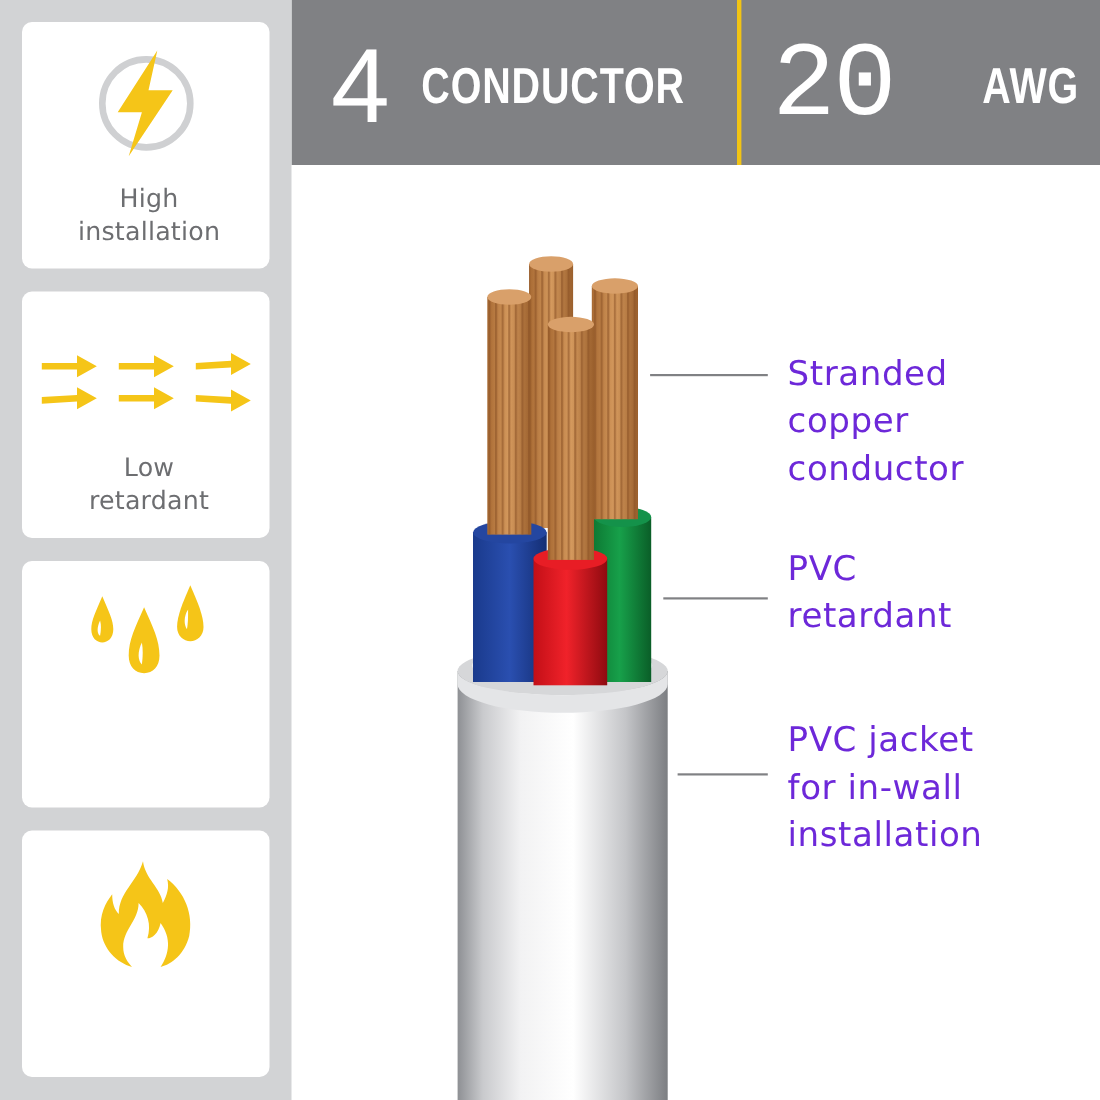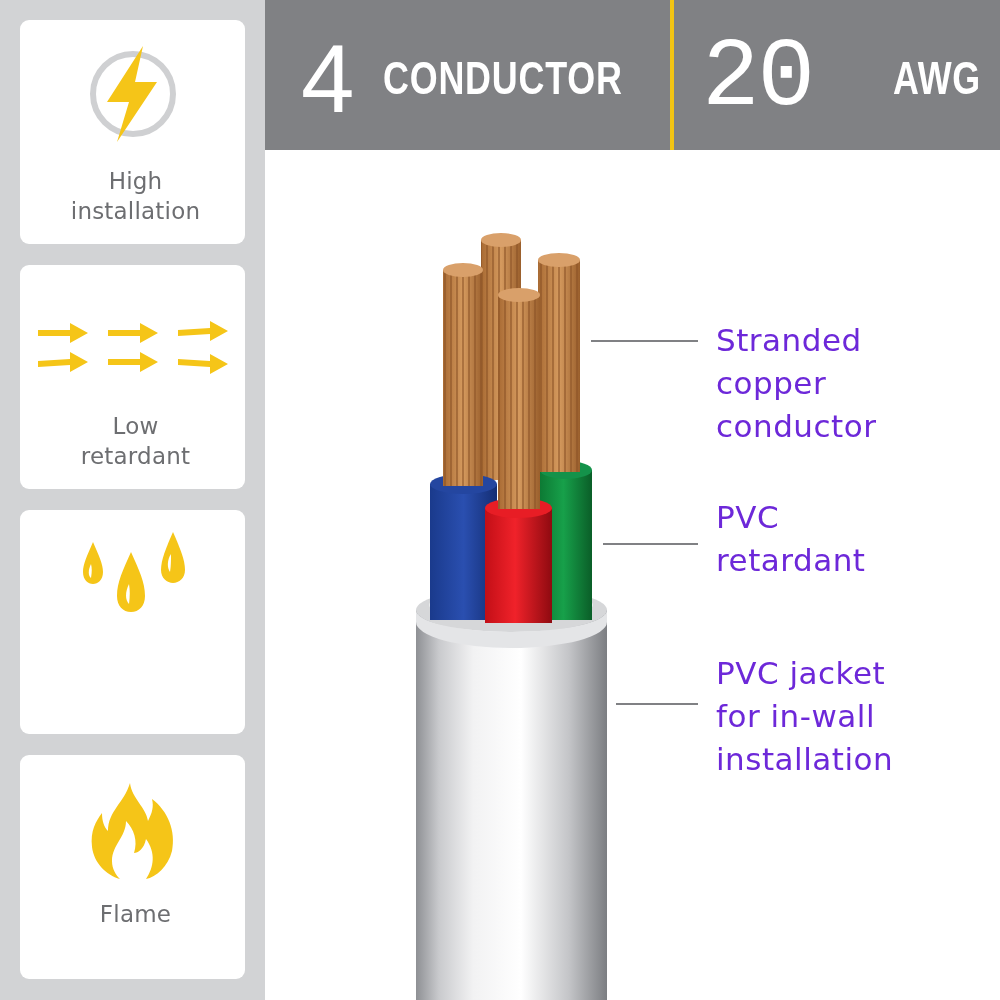--- a/index.html
+++ b/index.html
@@ -78,21 +78,20 @@
     </div>
   </div>
 
   <div class="card" style="top:755px;">
     <div class="icon" style="top:26px;">
       <svg width="90" height="100" viewBox="0 0 90 100">
         <path fill="#f5c518" d="M42,2 C44,18 58,26 60,40 C64,32 66,26 64,18 C80,30 88,50 84,70 C80,86 68,96 58,98 C66,86 68,72 58,58 C56,68 50,72 46,72 C50,60 46,48 38,40 C38,56 24,64 24,80 C24,88 28,94 32,98 C18,94 6,82 4,66 C2,50 8,40 14,32 C14,40 16,46 20,50 C20,30 36,22 42,2 Z"></path>
       </svg>
     </div>
     <div class="label" style="top:144px;">
-      <div>Flame</div>
     </div>
   </div>
 </div>
 
 <svg class="cable" viewBox="0 0 1000 1000">
   <defs>
     <linearGradient id="jacketG" x1="0" x2="1" y1="0" y2="0">
       <stop offset="0" stop-color="#8e9094"></stop>
       <stop offset="0.12" stop-color="#c9cacd"></stop>
       <stop offset="0.3" stop-color="#f2f2f3"></stop>

